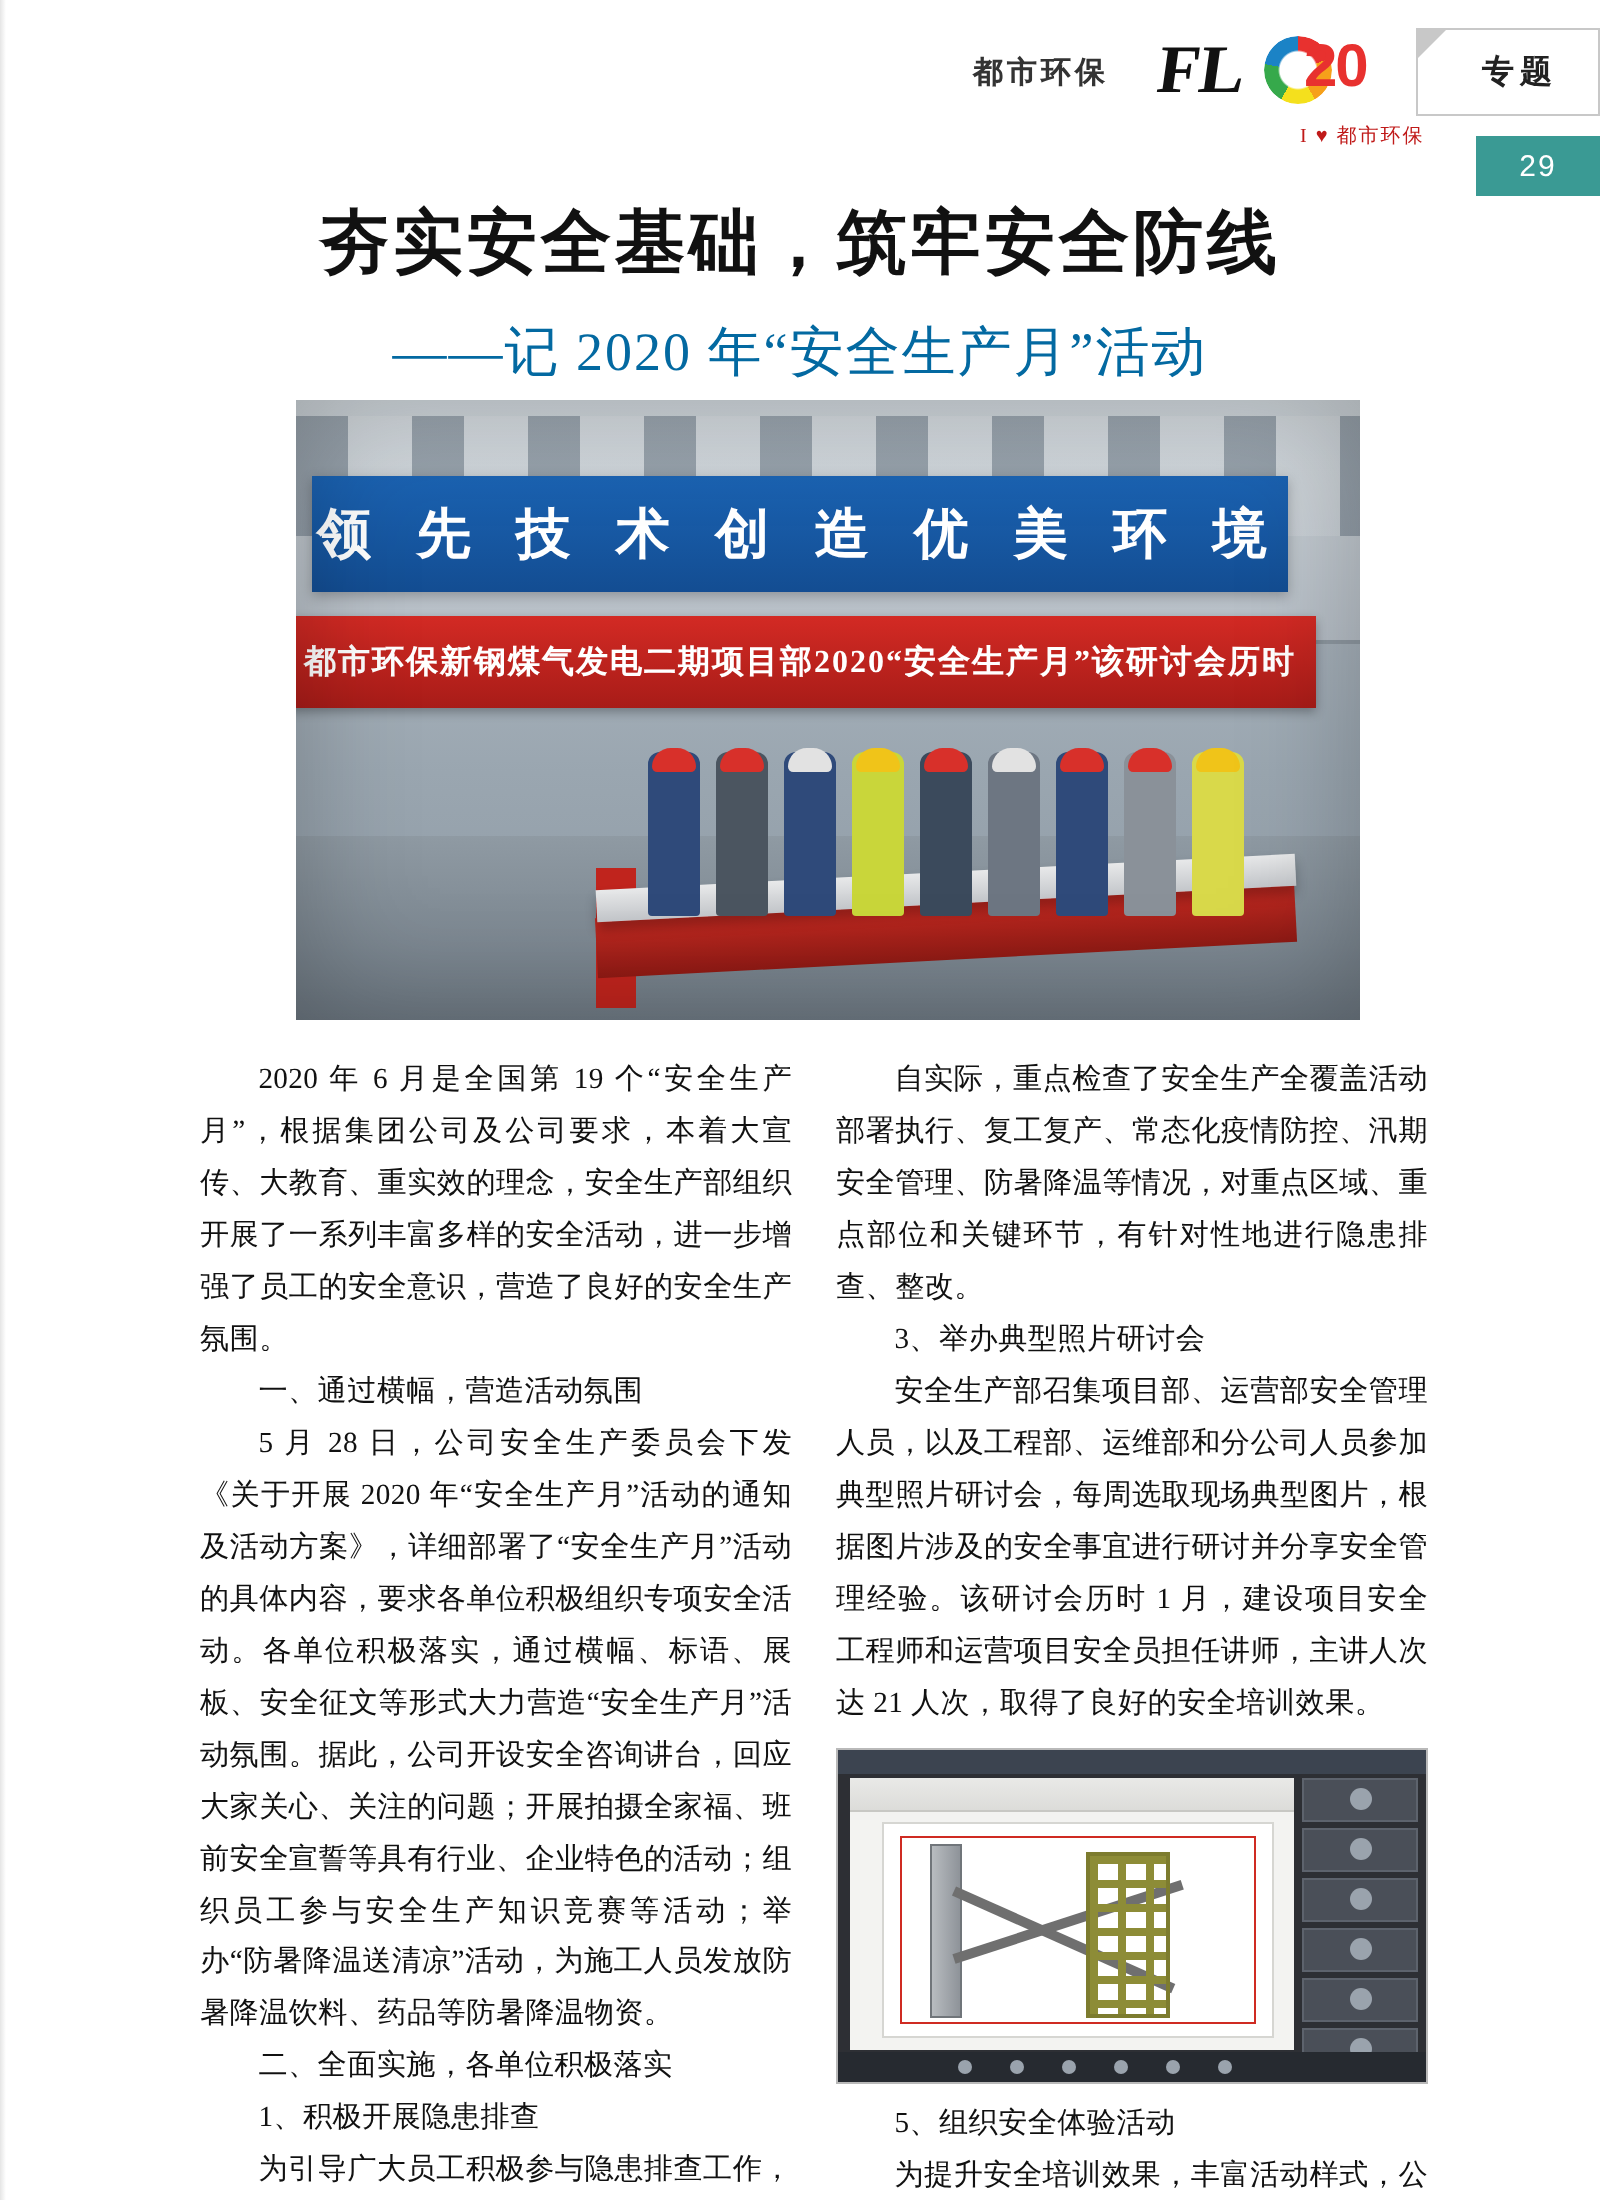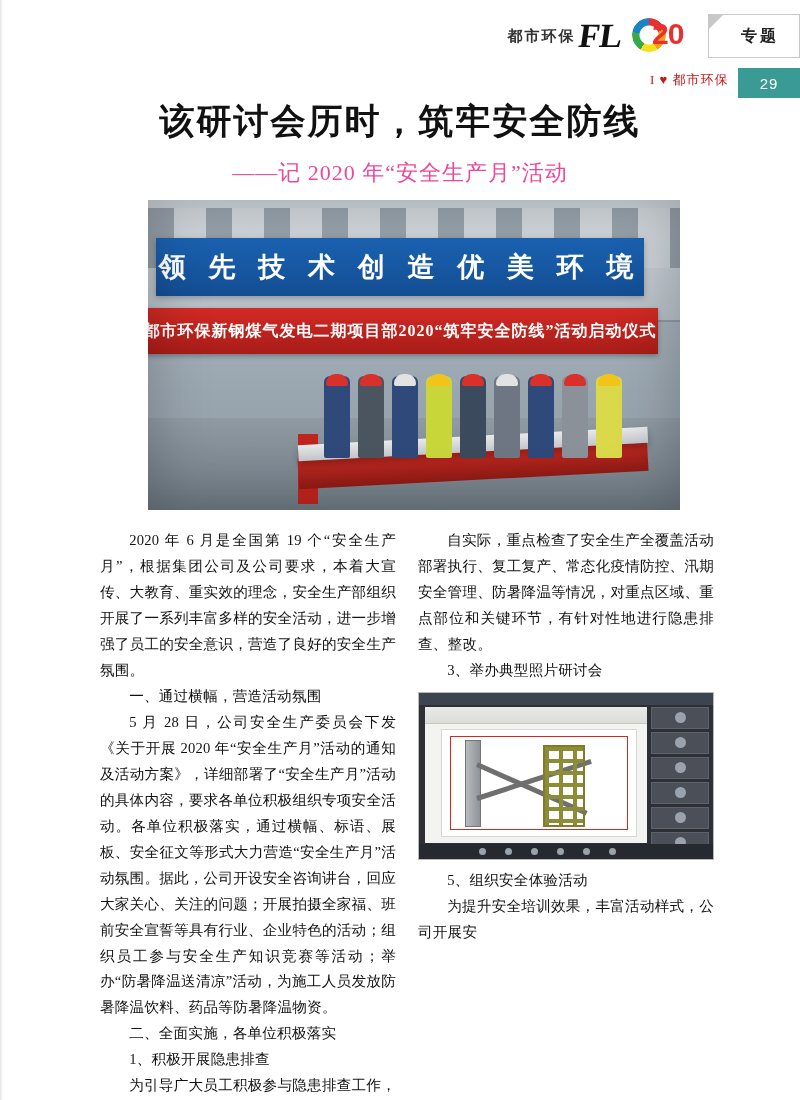--- a/index.html
+++ b/index.html
@@ -31,21 +31,21 @@
     display: flex;
     align-items: center;
     height: 44px;
   }
   .brand-text {
     font-family: Liberation Serif, serif;
     font-size: 15px;
     letter-spacing: 2px;
     color: #333;
     font-weight: bold;
-    margin-right: 3px;
+    margin-right: 24px;
   }
   .brand-glyph {
     font-family: "Liberation Serif", serif;
     font-size: 34px;
     font-weight: bold;
     color: #111;
     line-height: 1;
     margin-right: 10px;
     transform: skewX(-8deg);
   }
@@ -78,25 +78,24 @@
     font-size: 30px;
     font-weight: bold;
     color: #e8312f;
     letter-spacing: -1px;
     line-height: 34px;
   }
   .anniv-sub {
     position: absolute;
     left: 18px;
     top: 45px;
-    font-size: 13px;
+    font-size: 10px;
     color: #c01a19;
     letter-spacing: 1px;
     white-space: nowrap;
-    margin-top: 10px;
   }
   .topic-tab {
     position: relative;
     width: 92px;
     height: 44px;
     background: #ffffff;
     border: 1px solid #c8c8c8;
     display: flex;
     align-items: center;
     justify-content: center;
@@ -147,22 +146,22 @@
     font-family: "Liberation Serif", serif;
     font-size: 35px;
     font-weight: bold;
     letter-spacing: 2px;
     color: #111;
     margin: 0;
     line-height: 1.25;
   }
   .sub-title {
     font-family: "Liberation Serif", serif;
-    font-size: 22px;
-    color: #ec4899;
+    font-size: 27px;
+    color: #0369a1;
     margin: 14px 0 0 0;
     letter-spacing: 1px;
   }
 
   
   .hero {
     position: absolute;
     left: 148px;
     top: 200px;
     width: 532px;
@@ -426,34 +425,34 @@
       </span>
     </span>
     <span class="topic-tab">
       <span class="topic-label">专题</span>
     </span>
   </div>
   <div class="page-chip">29</div>
 </div>
 
 <div class="title-zone">
-  <h1 class="main-title">该研讨会历时，筑牢安全防线</h1>
+  <h1 class="main-title">夯实安全基础，筑牢安全防线</h1>
   <p class="sub-title">——记 2020 年“安全生产月”活动</p>
 </div>
 
 <div class="hero">
   <div class="hero-sky"></div>
   <div class="hero-building">
     <div class="hero-windows"></div>
   </div>
   <div class="hero-banner-blue">
     <span>领 先 技 术   创 造 优 美 环 境</span>
   </div>
   <div class="hero-banner-red">
-    <span>都市环保新钢煤气发电二期项目部2020“筑牢安全防线”活动启动仪式</span>
+    <span>都市环保新钢煤气发电二期项目部2020“安全生产月”该研讨会历时</span>
   </div>
   <div class="hero-ground"></div>
   <div class="red-stand"></div>
   <div class="hero-table-skirt"></div>
   <div class="hero-table"></div>
 
   <div class="worker" style="left:176px;background:#2f4a7a">
       <span class="hat" style="background:#d8302a"></span>
     </div>
   <div class="worker" style="left:210px;background:#4b5560">
@@ -488,20 +487,21 @@
   <p>一、通过横幅，营造活动氛围</p>
   <p>5 月 28 日，公司安全生产委员会下发《关于开展 2020 年“安全生产月”活动的通知及活动方案》，详细部署了“安全生产月”活动的具体内容，要求各单位积极组织专项安全活动。各单位积极落实，通过横幅、标语、展板、安全征文等形式大力营造“安全生产月”活动氛围。据此，公司开设安全咨询讲台，回应大家关心、关注的问题；开展拍摄全家福、班前安全宣誓等具有行业、企业特色的活动；组织员工参与安全生产知识竞赛等活动；举办“防暑降温送清凉”活动，为施工人员发放防暑降温饮料、药品等防暑降温物资。</p>
   <p>二、全面实施，各单位积极落实</p>
   <p>1、积极开展隐患排查</p>
   <p>为引导广大员工积极参与隐患排查工作，公司鼓励并开展了“查找身边隐患”专项活动。各单位结合各</p>
 </div>
 
 <div class="col right">
   <p>自实际，重点检查了安全生产全覆盖活动部署执行、复工复产、常态化疫情防控、汛期安全管理、防暑降温等情况，对重点区域、重点部位和关键环节，有针对性地进行隐患排查、整改。</p>
   <p>3、举办典型照片研讨会</p>
+  <p>安全生产部召集项目部、运营部安全管理人员，以及工程部、运维部和分公司人员参加典型照片研讨会，每周选取现场典型图片，根据图片涉及的安全事宜进行研讨并分享安全管理经验。该研讨会历时 1 月，建设项目安全工程师和运营项目安全员担任讲师，主讲人次达 21 人次，取得了良好的安全培训效果。</p>
 
   <div class="meeting-shot">
     <div class="ms-topbar"></div>
     <div class="ms-doc">
       <div class="ms-ribbon"></div>
       <div class="ms-page">
         <div class="ms-drawing-border"></div>
         <div class="ms-mast"></div>
         <div class="ms-brace"></div>
         <div class="ms-brace2"></div>

